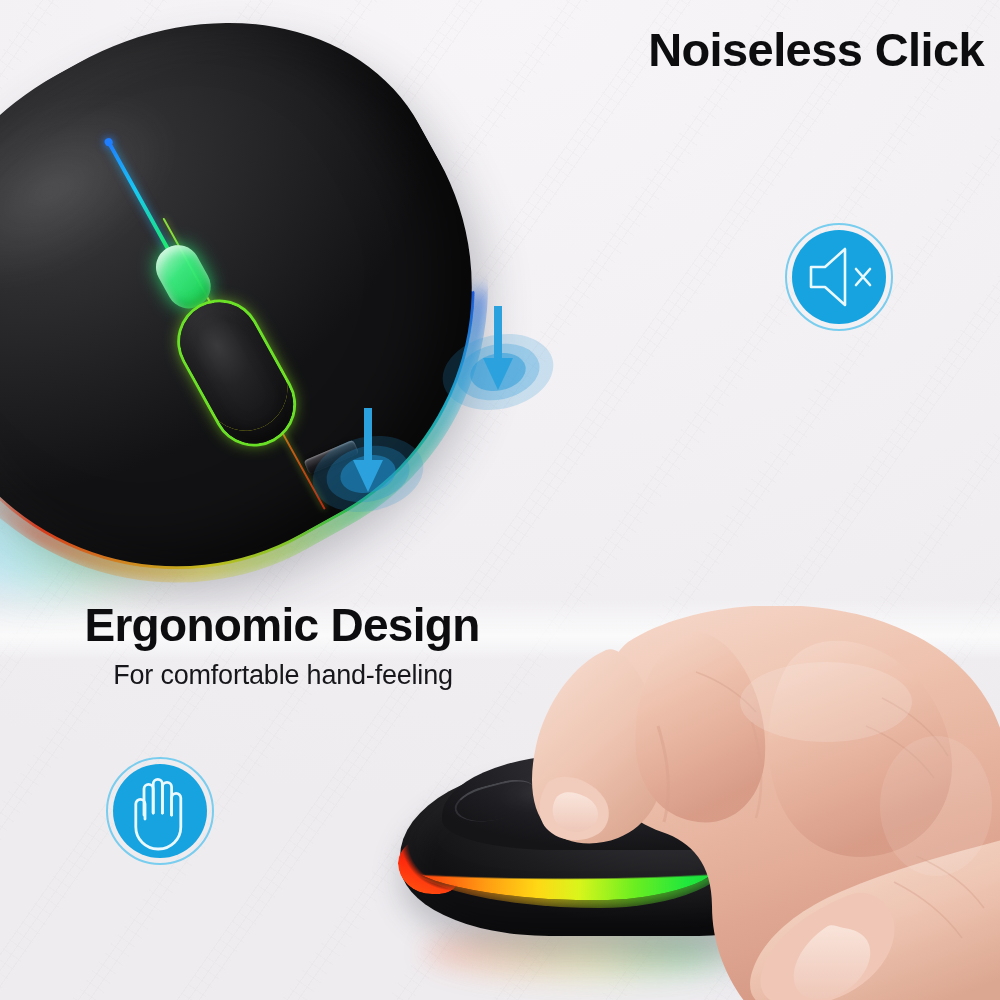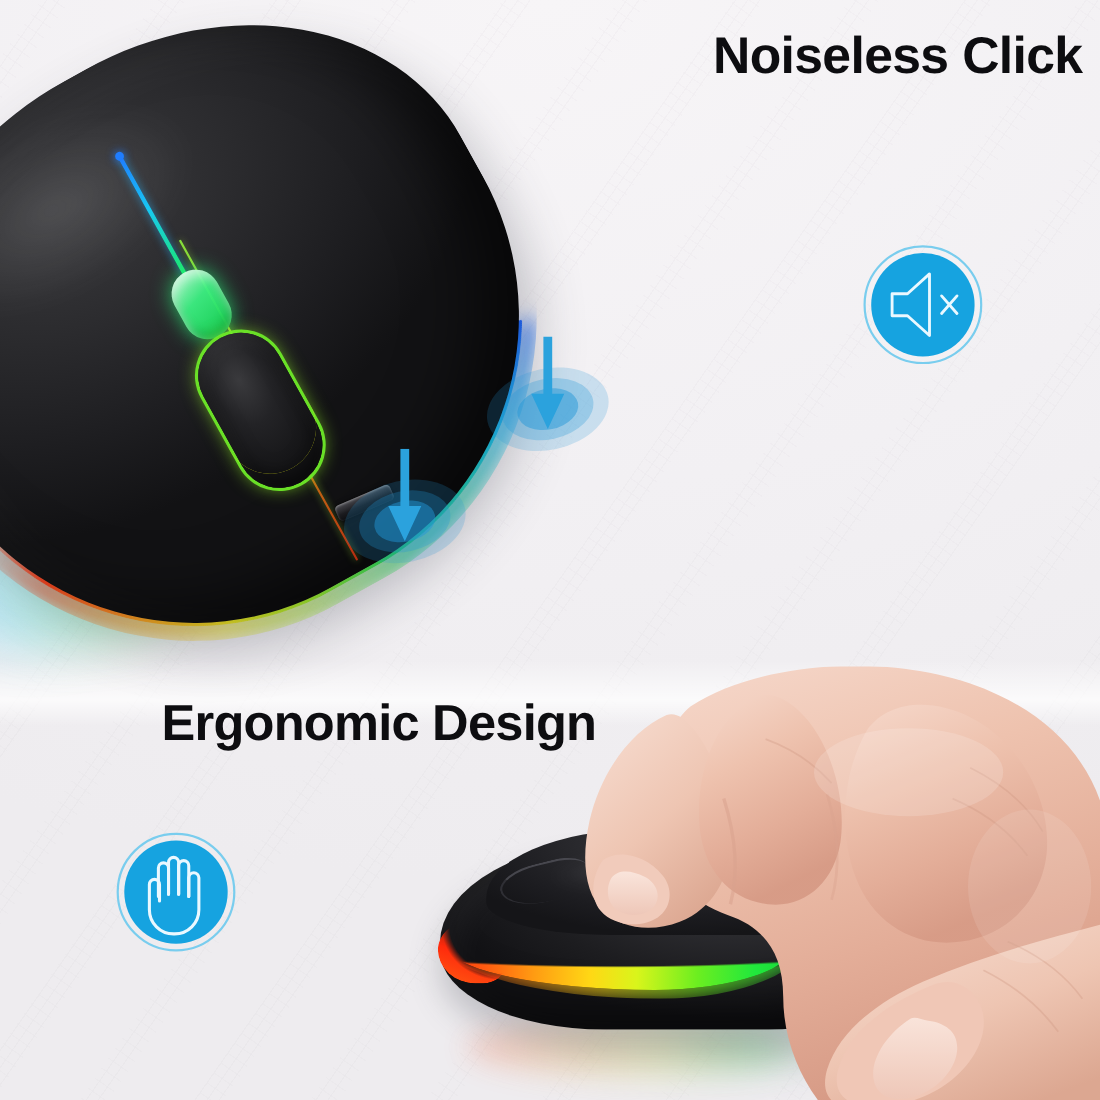--- a/index.html
+++ b/index.html
@@ -66,23 +66,23 @@
     font-size: 26.5px;
     font-weight: 400;
     color: #17171b;
     line-height: 1.25;
     margin: 8px 0 0 0;
     letter-spacing: -.1px;
   }
   .txt-ergo {
     position: absolute;
     left: 22px;
-    top: 634px;
+    top: 602px;
     width: 520px;
-    text-align: right;
+    text-align: center;
   }
   .h-big2 {
     font-size: 46px;
     font-weight: 700;
     color: #0d0d10;
     letter-spacing: -.7px;
     line-height: 1.04;
     margin: 0;
   }
   .p-sub2 {
@@ -611,20 +611,21 @@
         </g>
 
         <ellipse cx="430" cy="96" rx="86" ry="40" fill="#ffffff" opacity=".16"></ellipse>
         <ellipse cx="540" cy="200" rx="56" ry="70" fill="#ffffff" opacity=".10"></ellipse>
       </svg>
     </div>
   </div>
 
   <div class="txt-ergo">
     <h2 class="h-big2">Ergonomic Design</h2>
+    <p class="p-sub2">For comfortable hand-feeling</p>
   </div>
 
   <div class="badge" id="badge-hand">
     <div class="disc"></div>
     <div class="ring"></div>
     <svg viewBox="0 0 108 108" aria-hidden="true">
       <g fill="none" stroke="#eaf8ff" stroke-width="2.8" stroke-linecap="round" stroke-linejoin="round">
         <path d="M38 58 V32 a4.6 4.6 0 0 1 9.2 0 V56"></path>
         <path d="M47.2 56 V27 a4.6 4.6 0 0 1 9.2 0 V56"></path>
         <path d="M56.4 56 V30 a4.6 4.6 0 0 1 9.2 0 V58"></path>

